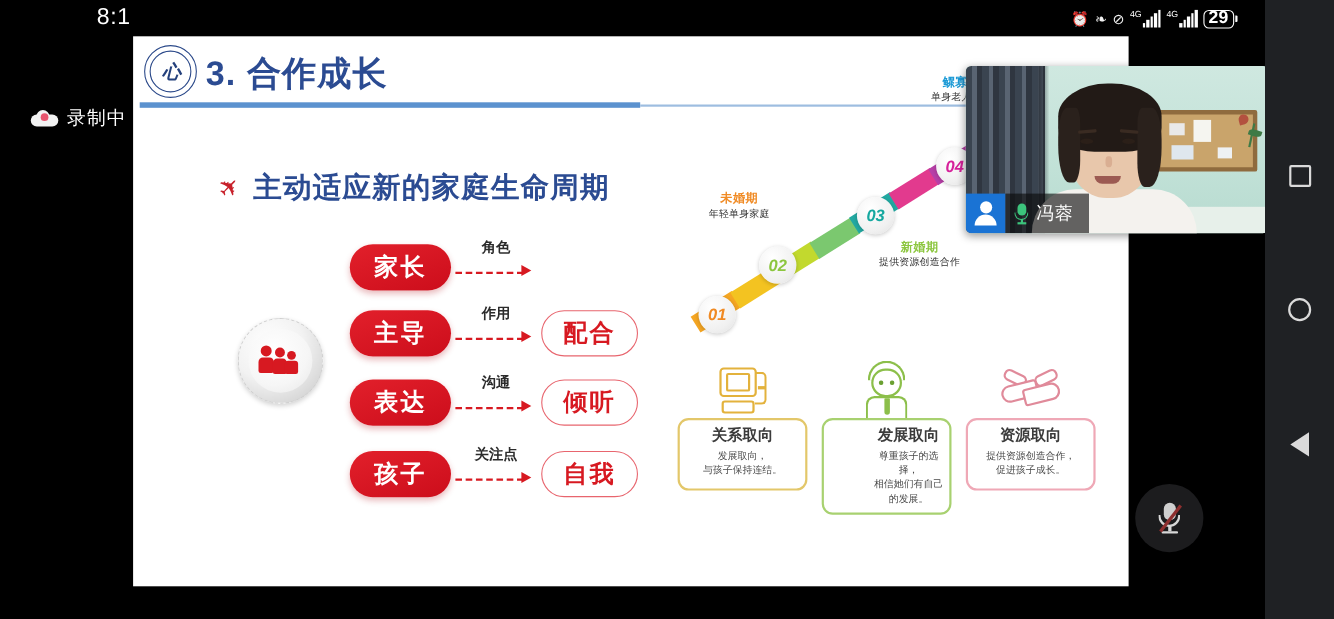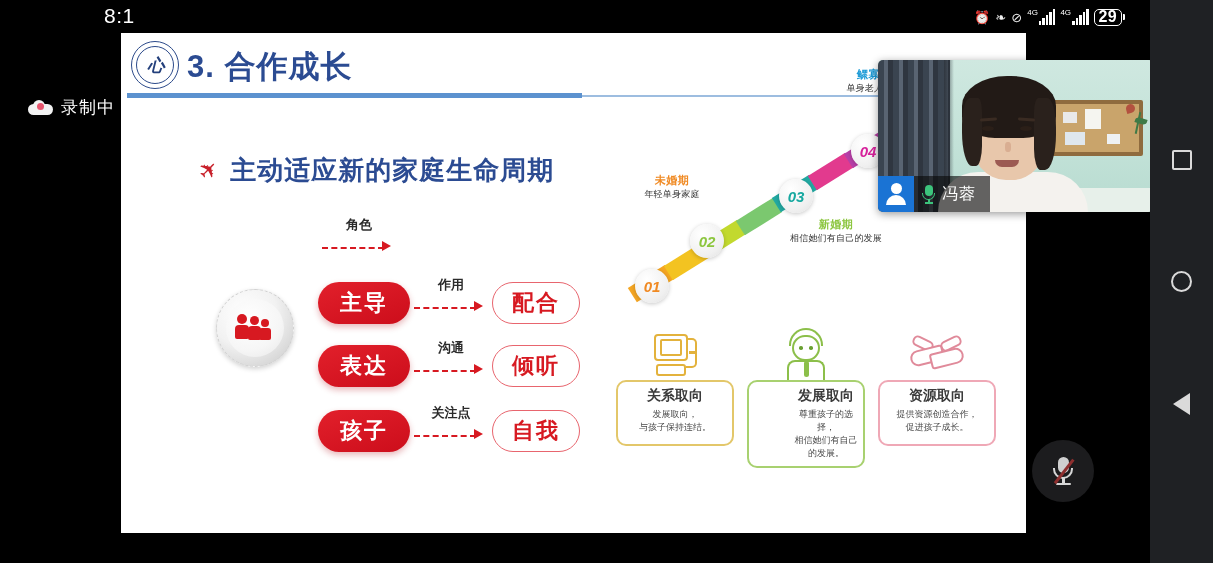--- a/index.html
+++ b/index.html
@@ -13,21 +13,20 @@
 
   
   #status-bar {
     position: absolute; top: 0; left: 0; width: 1213px; height: 34px;
     z-index: 40; pointer-events: none;
   }
   #clock {
     position: absolute; left: 88px; top: 4px;
     color: #fff; font-size: 21px; letter-spacing: .5px;
     font-family: "Liberation Sans", sans-serif;
-    margin-left: 16px;
   }
   #status-right {
     position: absolute; right: 88px; top: 5px;
     display: flex; align-items: center; gap: 5px; height: 24px;
   }
   .sig-group { display: flex; align-items: flex-end; gap: 1px; height: 16px; }
   .sig-label { color: #fff; font-size: 8px; line-height: 8px; align-self: flex-start; }
   .bar { width: 2.5px; background: #fff; display: block; }
   .b1 { height: 4px; } .b2 { height: 7px; } .b3 { height: 10px; }
   .b4 { height: 13px; } .b5 { height: 16px; }
@@ -405,20 +404,21 @@
                 <i class="pg-b1"></i>
               <i class="pg-h2"></i>
                 <i class="pg-b2"></i>
               <i class="pg-h3"></i>
                 <i class="pg-b3"></i>
             </span>
           </span>
         </div>
 
         <div class="pill-row r0">
+          <span class="pill-solid">家长</span>
           <span class="arrow-wrap">
             <span class="arrow-label">角色</span>
             <span class="dash-line"></span>
               <span class="dash-head"></span>
           </span>
         </div>
 
         <div class="pill-row r1">
           <span class="pill-solid">主导</span>
           <span class="arrow-wrap">
@@ -485,21 +485,21 @@
           <div class="st-name" style="color:#1b9ad6;">鳏寡期</div>
           <div class="st-sub">单身老人家庭</div>
         </div>
 
         <div class="tl-stage" style="left:150px; top:122px;">
           <div class="fig">
             <span class="fig-person"><span class="hd" style="background:#8cc63f"></span><span class="bd" style="background:#8cc63f"></span></span>
             <span class="fig-person"><span class="hd" style="background:#8cc63f"></span><span class="bd" style="background:#8cc63f"></span></span>
           </div>
           <div class="st-name" style="color:#8cc63f;">新婚期</div>
-          <div class="st-sub">相信她们有自己的发展</div>
+          <div class="st-sub">提供资源创造合作</div>
         </div>
       </div>
 
       <div id="cards">
         <div class="card" style="left:0;">
           <div class="ico">
             <span class="atm">
                 <span class="scr"></span>
                 <span class="scr2"></span>
                 <span class="kb"></span>

